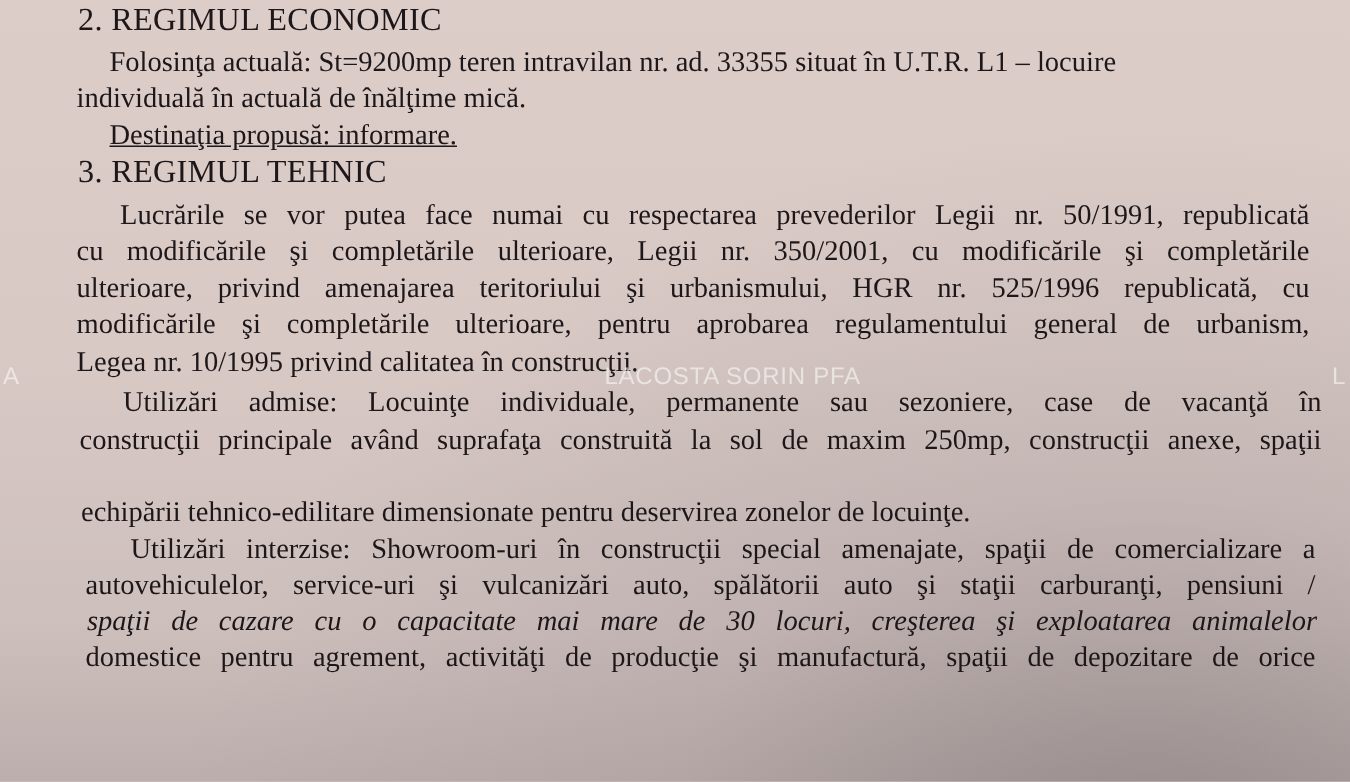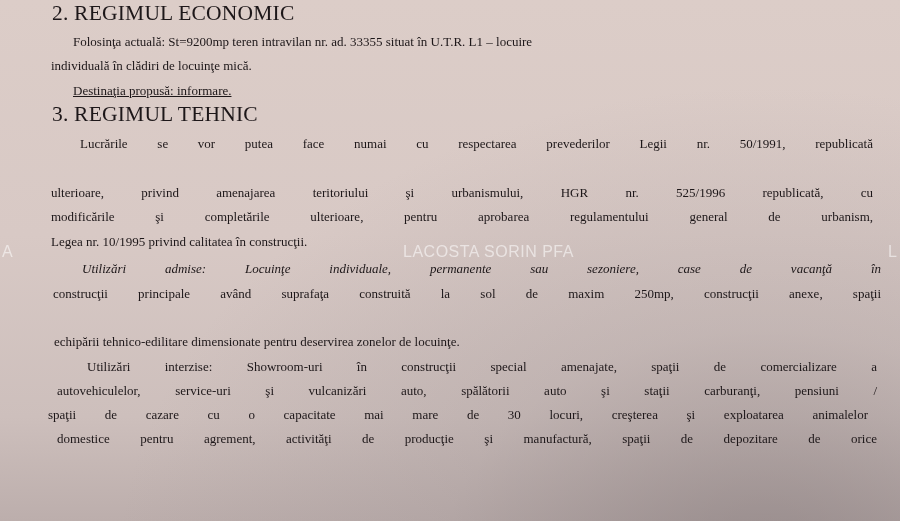--- a/index.html
+++ b/index.html
@@ -19,21 +19,21 @@
       width: 900px; height: 521px;
       background:
         radial-gradient(ellipse at 85% 110%, rgba(120,110,112,0.55) 0%, rgba(150,140,142,0.25) 30%, rgba(0,0,0,0) 60%),
         linear-gradient(180deg, #dccdc8 0%, #d8c9c5 45%, #cdbfbc 80%, #bcaeac 100%);
       font-family: "Liberation Serif", "DejaVu Serif", serif;
       color: #1d1719;
     }
     .line {
       position: absolute;
       white-space: nowrap;
-      font-size: 13px;
+      font-size: 19px;
       line-height: 22px;
       letter-spacing: 0px;
     }
     .heading {
       font-size: 21.5px;
       letter-spacing: 0.2px;
     }
     .justify {
       text-align: justify;
       text-align-last: justify;
@@ -48,35 +48,36 @@
       white-space: nowrap;
     }
   </style>
 </head>
 <body>
 
 <div class="page">
 
   <div class="line heading" style="left:52px; top:2px;">2. REGIMUL ECONOMIC</div>
   <div class="line" style="left:73px; top:31px;">Folosinţa actuală: St=9200mp teren intravilan nr. ad. 33355 situat în U.T.R. L1 – locuire</div>
-  <div class="line" style="left:51px; top:55px;">individuală în clădiri de locuinţe mică.</div>
+  <div class="line" style="left:51px; top:55px;">individuală în actuală de înălţime mică.</div>
   <div class="line" style="left:73px; top:80px;text-decoration:underline;">Destinaţia propusă: informare.</div>
 
   <div class="line heading" style="left:52px; top:103px;text-align:right;">3. REGIMUL TEHNIC</div>
 
   <div class="line justify" style="left:80px; top:133px; width:793px;">Lucrările se vor putea face numai cu respectarea prevederilor Legii nr. 50/1991, republicată</div>
+  <div class="line justify" style="left:51px; top:157px; width:822px;">cu modificările şi completările ulterioare, Legii nr. 350/2001, cu modificările şi completările</div>
   <div class="line justify" style="left:51px; top:182px; width:822px;">ulterioare, privind amenajarea teritoriului şi urbanismului, HGR nr. 525/1996 republicată, cu</div>
   <div class="line justify" style="left:51px; top:206px; width:822px;">modificările şi completările ulterioare, pentru aprobarea regulamentului general de urbanism,</div>
   <div class="line" style="left:51px; top:231px;">Legea nr. 10/1995 privind calitatea în construcţii.</div>
 
-  <div class="line justify" style="left:82px; top:258px; width:799px;font-style:italic;">Utilizări admise: Locuinţe individuale, permanente sau sezoniere, case de vacanţă în</div>
+  <div class="line justify" style="left:82px; top:258px; width:799px;">Utilizări admise: Locuinţe individuale, permanente sau sezoniere, case de vacanţă în</div>
   <div class="line justify" style="left:53px; top:283px; width:828px;">construcţii principale având suprafaţa construită la sol de maxim 250mp, construcţii anexe, spaţii</div>
   <div class="line" style="left:54px; top:331px;">echipării tehnico-edilitare dimensionate pentru deservirea zonelor de locuinţe.</div>
 
   <div class="line justify" style="left:87px; top:356px; width:790px;">Utilizări interzise: Showroom-uri în construcţii special amenajate, spaţii de comercializare a</div>
   <div class="line justify" style="left:57px; top:380px; width:820px;">autovehiculelor, service-uri şi vulcanizări auto, spălătorii auto şi staţii carburanţi, pensiuni /</div>
-  <div class="line justify" style="left:48px; top:404px; width:820px;">spaţii de cazare cu o capacitate mai mare de 30 locuri, creşterea şi exploatarea animalelor</div>
+  <div class="line justify" style="left:58px; top:404px; width:820px;font-style:italic;">spaţii de cazare cu o capacitate mai mare de 30 locuri, creşterea şi exploatarea animalelor</div>
   <div class="line justify" style="left:57px; top:428px; width:820px;">domestice pentru agrement, activităţi de producţie şi manufactură, spaţii de depozitare de orice</div>
 
   <div class="watermark" style="left:2px; top:243px;">A</div>
   <div class="watermark" style="left:403px; top:243px;">LACOSTA SORIN PFA</div>
   <div class="watermark" style="left:888px; top:243px;">L</div>
 </div>
 
 </body></html>

